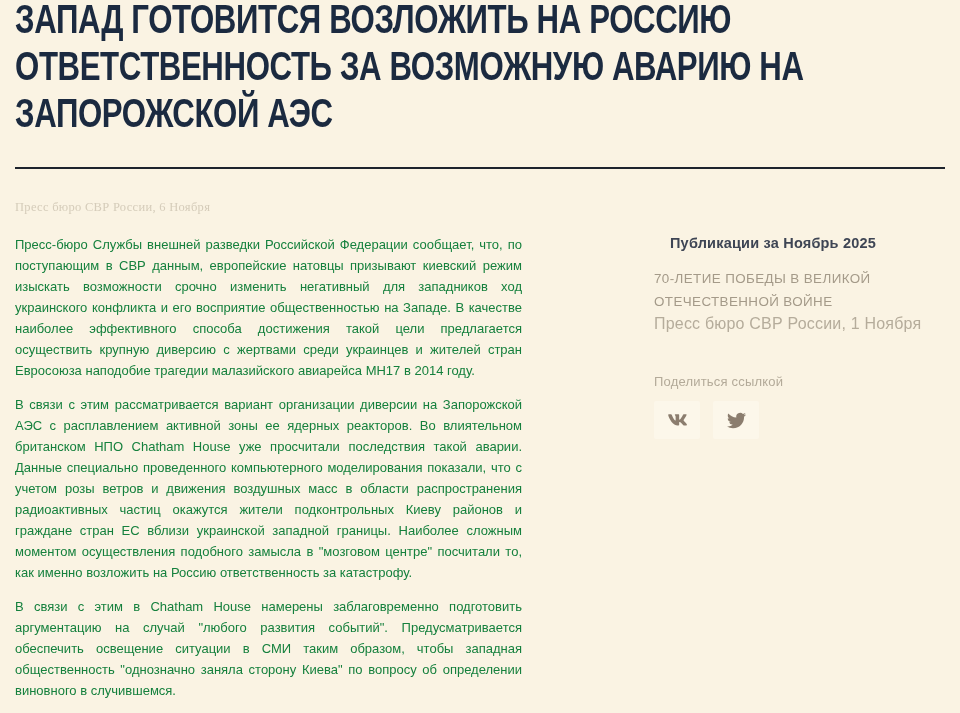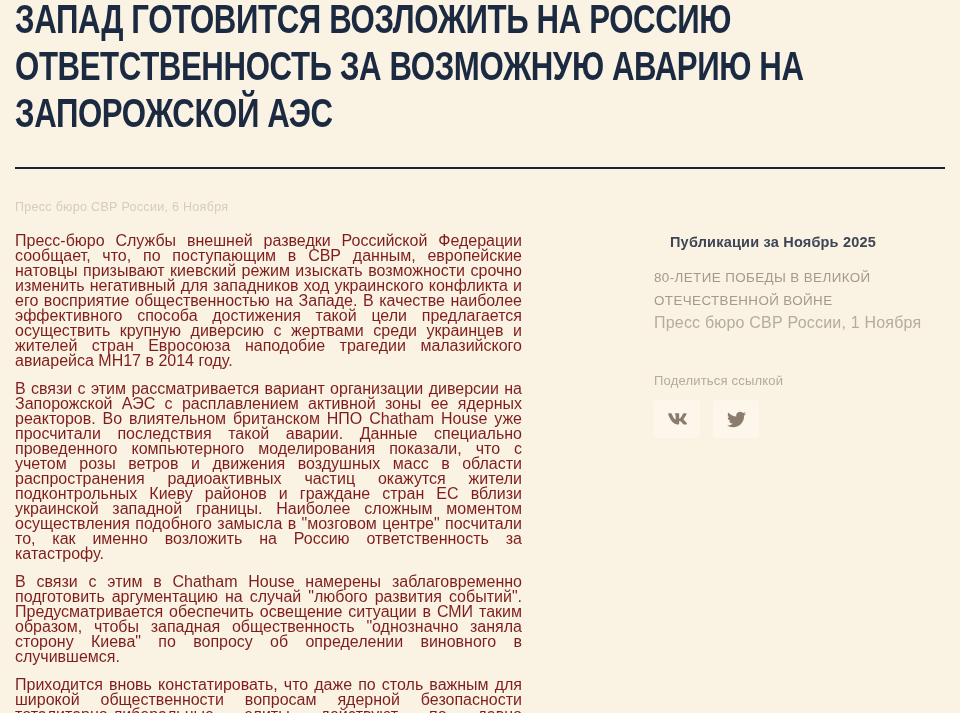--- a/index.html
+++ b/index.html
@@ -30,35 +30,36 @@
     background: #1D232D;
     border: none;
     margin: 30px 0 0 0;
   }
 
   .byline {
     margin-top: 31px;
     font-size: 12.5px;
     color: #D5CCBA;
     letter-spacing: 0.3px;
+    font-family: Liberation Serif, serif;
   }
 
   
   .content {
     display: flex;
     justify-content: space-between;
     margin-top: 19px;
   }
   .article-col { width: 507px; }
   .article-col p {
     margin: 0 0 13px 0;
-    font-size: 16px;
-    line-height: 15px;
+    font-size: 13px;
+    line-height: 21px;
     text-align: justify;
-    color: #7f1d1d;
+    color: #15803d;
   }
 
   
   .sidebar { width: 291px; }
   .sidebar-heading {
     margin: 1px 0 17px 16px;
     font-size: 14.5px;
     font-weight: bold;
     color: #3E4554;
     letter-spacing: 0.2px;
@@ -118,21 +119,21 @@
       <p>Пресс-бюро Службы внешней разведки Российской Федерации сообщает, что, по поступающим в СВР данным, европейские натовцы призывают киевский режим изыскать возможности срочно изменить негативный для западников ход украинского конфликта и его восприятие общественностью на Западе. В качестве наиболее эффективного способа достижения такой цели предлагается осуществить крупную диверсию с жертвами среди украинцев и жителей стран Евросоюза наподобие трагедии малазийского авиарейса MH17 в 2014 году.</p>
       <p>В связи с этим рассматривается вариант организации диверсии на Запорожской АЭС с расплавлением активной зоны ее ядерных реакторов. Во влиятельном британском НПО Chatham House уже просчитали последствия такой аварии. Данные специально проведенного компьютерного моделирования показали, что с учетом розы ветров и движения воздушных масс в области распространения радиоактивных частиц окажутся жители подконтрольных Киеву районов и граждане стран ЕС вблизи украинской западной границы. Наиболее сложным моментом осуществления подобного замысла в "мозговом центре" посчитали то, как именно возложить на Россию ответственность за катастрофу.</p>
       <p>В связи с этим в Chatham House намерены заблаговременно подготовить аргументацию на случай "любого развития событий". Предусматривается обеспечить освещение ситуации в СМИ таким образом, чтобы западная общественность "однозначно заняла сторону Киева" по вопросу об определении виновного в случившемся.</p>
       <p>Приходится вновь констатировать, что даже по столь важным для широкой общественности вопросам ядерной безопасности тоталитарно-либеральные элиты действуют по давно установившимся антигуманным шаблонам. "Коллективный Запад" вновь готов обманывать и даже убивать украинцев и граждан западных государств с целью приписать России преступления киевского режима и оправдать свою русофобскую политику и усилия по разжиганию войны.</p>
     </div>
 
     <aside class="sidebar">
       <h2 class="sidebar-heading">Публикации за Ноябрь 2025</h2>
 
       <div class="pub pub-0">
-        <a class="pub-title">80-ЛЕТИЕ ПОБЕДЫ В ВЕЛИКОЙ ОТЕЧЕСТВЕННОЙ ВОЙНЕ</a>
+        <a class="pub-title">70-ЛЕТИЕ ПОБЕДЫ В ВЕЛИКОЙ ОТЕЧЕСТВЕННОЙ ВОЙНЕ</a>
         <div class="pub-meta">Пресс бюро СВР России, 1 Ноября</div>
       </div>
 
 
       <div class="share-label">Поделиться ссылкой</div>
 
       <div class="share-icons">
         <button class="share-btn">
           <span>
             <svg width="24" height="24" viewBox="0 0 24 24">

